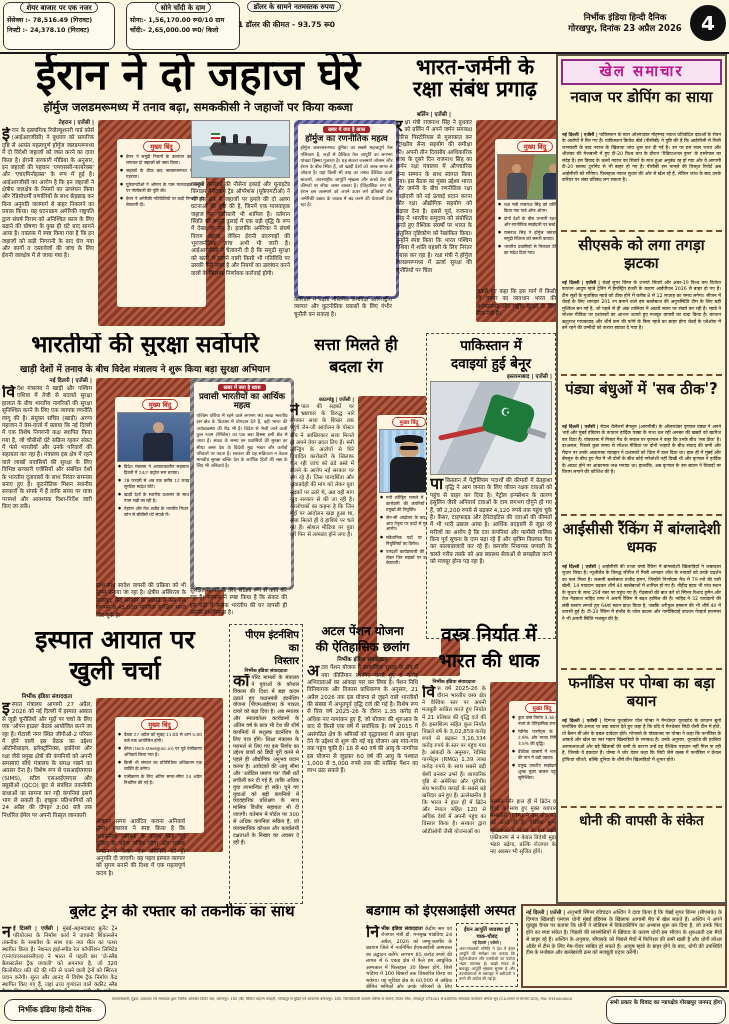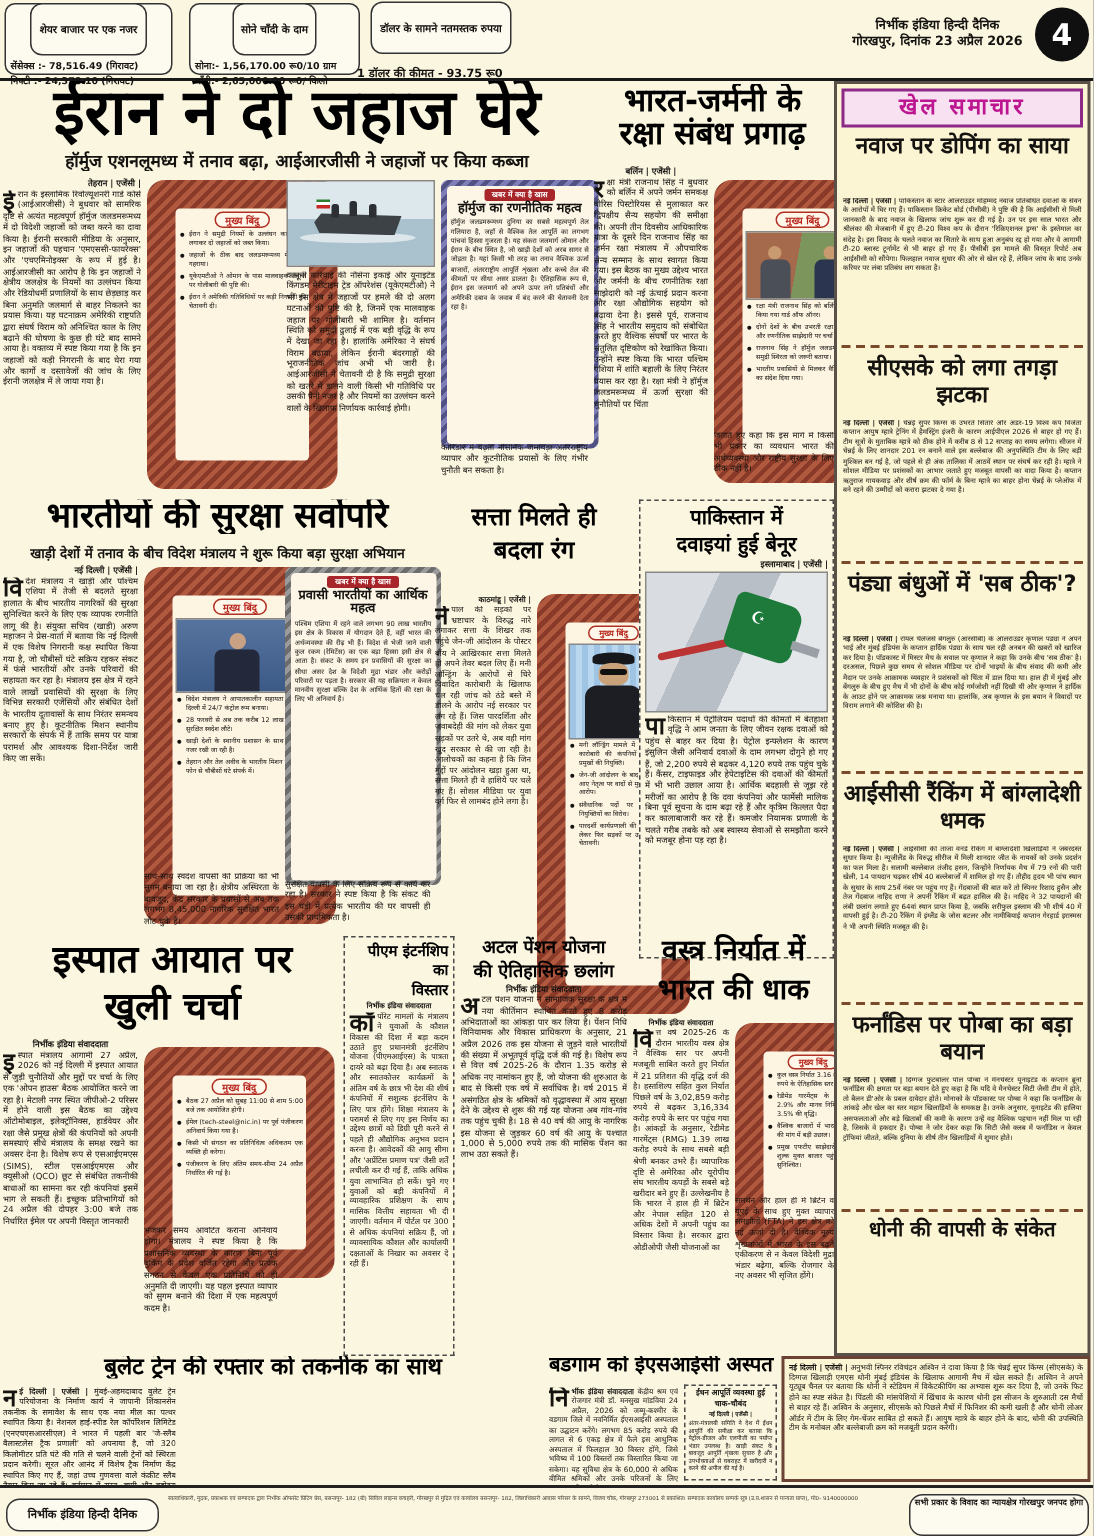--- a/index.html
+++ b/index.html
@@ -2,40 +2,40 @@
 <html><head>
 <meta charset="utf-8">
 <style>
   html,body{margin:0;padding:0;background:#888;}
   .page{position:relative;width:729px;height:1024px;margin:0 auto;background:#fbf6e0;
         font-family:"DejaVu Sans","Liberation Sans",sans-serif;color:#151310;overflow:hidden;}
   .abs{position:absolute;}
   
   .mast{left:0;top:0;width:729px;height:52px;border-bottom:2px solid #1a1a1a;background:#fbf6e0;}
   .mbox{position:absolute;top:2px;height:46px;border:1.2px solid #333;border-radius:7px;background:#fdfaf0;}
-  .mbox-title{margin:-1px auto 1px auto;width:max-content;max-width:96%;padding:12px 5px;border:1.2px solid #333;
+  .mbox-title{margin:-1px auto 1px auto;width:max-content;max-width:96%;padding:0 5px;border:1.2px solid #333;
               border-radius:8px;background:#fdfaf0;font-weight:bold;font-size:7px;}
   .mbox-line{font-size:6.3px;font-weight:bold;padding:1px 3px 0 3px;white-space:nowrap;overflow:hidden;}
   .sec-title{font-weight:800;font-size:15px;white-space:nowrap;text-align:center;letter-spacing:0px;}
   .paper-name{font-weight:bold;font-size:8.5px;text-align:center;line-height:1.35;}
   .pgnum{width:36px;height:36px;border-radius:50%;background:#101010;color:#fff;font-weight:bold;
          font-size:20px;text-align:center;line-height:36px;}
   
   .hl{font-weight:800;color:#000;text-align:center;line-height:1.02;overflow:hidden;white-space:nowrap;}
   .hl-wrap{font-weight:800;color:#000;text-align:center;line-height:1.05;overflow:hidden;}
   .subhead{font-weight:bold;text-align:center;overflow:hidden;white-space:nowrap;}
   
   .btxt{font-size:5.6px;line-height:1.32;text-align:justify;overflow:hidden;}
   .s-btxt{font-size:4.7px;line-height:1.38;text-align:justify;overflow:hidden;}
   .dl{font-weight:bold;}
   .dl-line{font-size:5.6px;font-weight:bold;text-align:right;margin-bottom:1px;}
   .dl-center{font-size:5.6px;font-weight:bold;text-align:center;margin-bottom:1px;}
   .drop::first-letter{float:left;font-size:16px;line-height:12px;font-weight:bold;margin:1px 2px 0 0;}
   
-  .kb{background:repeating-linear-gradient(135deg,#b0593f 0 3px,#8a3a28 3px 6px);padding:19px;border-radius:12px;overflow:hidden;}
+  .kb{background:repeating-linear-gradient(135deg,#b0593f 0 3px,#8a3a28 3px 6px);padding:19px;border-radius:2px;overflow:hidden;}
   .kb-in{background:#fdf4e2;border-radius:3px;height:100%;overflow:hidden;padding:2px;box-sizing:border-box;}
   .kb-head{margin:0 auto 2px auto;width:max-content;padding:0 6px;border:1px solid #b03024;border-radius:6px;
            background:#fff7ea;color:#b8251c;font-weight:bold;font-size:6.5px;text-align:center;}
   .kb ul{margin:1px 0 0 0;padding-left:7px;list-style:none;}
   .kb li{font-size:4.3px;line-height:1.35;text-align:justify;margin-bottom:2.5px;position:relative;}
   .kb li::before{content:"●";position:absolute;left:-6px;top:0;font-size:3.5px;}
   
   .kk{padding:3.5px;border-radius:5px;overflow:hidden;}
   .kk-blue{background:repeating-linear-gradient(135deg,#7d7db8 0 3px,#515183 3px 6px);}
   .kk-gray{background:repeating-linear-gradient(135deg,#9a9a9a 0 3px,#6c6c6c 3px 6px);}
@@ -106,21 +106,21 @@
       <div class="mbox-line" style="font-size:7.5px;margin-top:6px;">1 डॉलर की कीमत - 93.75 रू0</div>
     </div>
     <div class="abs paper-name" style="left:560px;top:12px;width:130px;">
       <div>निर्भीक इंडिया हिन्दी दैनिक</div>
       <div>गोरखपुर, दिनांक 23 अप्रैल 2026</div>
     </div>
     <div class="abs pgnum" style="left:690px;top:5px;">4</div>
   </div>
 
   <div class="abs hl" style="left:2px;top:54px;width:392px;font-size:42px;">ईरान ने दो जहाज घेरे</div>
-  <div class="abs subhead" style="left:2px;top:99px;width:392px;font-size:11.5px;">हॉर्मुज एशनलूमध्य में तनाव बढ़ा, आईआरजीसी ने जहाजों पर किया कब्जा</div>
+  <div class="abs subhead" style="left:2px;top:99px;width:392px;font-size:11.5px;">हॉर्मुज जलडमरूमध्य में तनाव बढ़ा, समककीसी ने जहाजों पर किया कब्जा</div>
 
   <div class="abs" style="left:2px;top:118px;width:92px;height:212px;">
     <div class="dl-line">तेहरान | एजेंसी |</div>
     <div class="btxt drop" style="height:200px;">ईरान के इस्लामिक रिवोल्यूशनरी गार्ड कोर्स (आईआरजीसी) ने बुधवार को सामरिक दृष्टि से अत्यंत महत्वपूर्ण हॉर्मुज जलडमरूमध्य में दो विदेशी जहाजों को जब्त करने का दावा किया है। ईरानी सरकारी मीडिया के अनुसार, इन जहाजों की पहचान 'एमएससी-फायरेक्स' और 'एचएमिनोइक्स' के रूप में हुई है। आईआरजीसी का आरोप है कि इन जहाजों ने क्षेत्रीय जलक्षेत्र के नियमों का उल्लंघन किया और रेडियोधर्मी प्रणालियों के साथ छेड़छाड़ कर बिना अनुमति जलमार्ग से बाहर निकलने का प्रयास किया। यह घटनाक्रम अमेरिकी राष्ट्रपति द्वारा संघर्ष विराम को अनिश्चित काल के लिए बढ़ाने की घोषणा के कुछ ही घंटे बाद सामने आया है। वक्तव्य में स्पष्ट किया गया है कि इन जहाजों को कड़ी निगरानी के बाद घेरा गया और कार्गो व दस्तावेजों की जांच के लिए ईरानी जलक्षेत्र में ले जाया गया है।</div>
   </div>
 
   <div class="abs kb" style="left:98px;top:120px;width:89px;height:168px;">
     <div class="kb-in">
       <div class="kb-head">मुख्य बिंदु</div>
       <ul>

